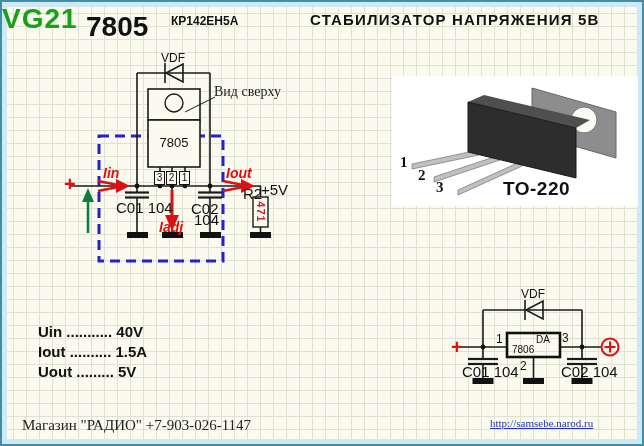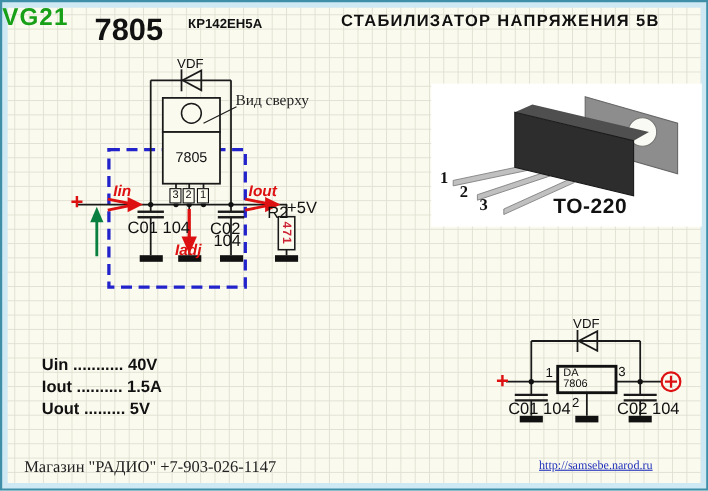--- a/index.html
+++ b/index.html
@@ -7,21 +7,21 @@
   .page {
     position:relative; width:644px; height:446px; overflow:hidden;
     background-color:#fbfaef;
     background-image:
       linear-gradient(#e0e1d2 1px, transparent 1px),
       linear-gradient(90deg, #e0e1d2 1px, transparent 1px);
     background-size:13px 13px;
     box-shadow: inset 0 0 0 2px #3f8fa8, inset 0 0 0 7px #cfe9f4;
   }
   .abs { position:absolute; white-space:nowrap; }
-  .logo { font-size:22px; font-weight:bold; color:#18a018; letter-spacing:1px; }
+  .logo { font-size:28px; font-weight:bold; color:#18a018; letter-spacing:1px; }
   .bigpart { font-size:28px; font-weight:bold; color:#111; }
   .chipname { font-size:12px; font-weight:bold; color:#111; }
   .maintitle { font-size:15px; font-weight:bold; color:#111; letter-spacing:1.2px; }
   .lbl { font-size:15px; color:#111; }
   .lbl12 { font-size:12px; color:#111; }
   .serifnote { font-family:"Liberation Serif", serif; font-size:14px; color:#222; }
   .redlbl { font-size:14px; font-weight:bold; font-style:italic; color:#dd1111; }
   .plus { font-size:20px; font-weight:bold; color:#dd1111; line-height:16px; }
   .pinbox {
     width:11px; height:14px; border:1px solid #111; background:#fbfaef;
@@ -207,21 +207,21 @@
       <path d="M164.5 64 H175.5"></path>
         <path d="M170 58.5 V69.5"></path>
     </g>
   </svg>
 
   <span class="abs lbl12" style="left:521px; top:287px;">VDF</span>
   <span class="abs plus" style="left:451px; top:339px;">+</span>
   <span class="abs lbl12" style="left:496px; top:332px;">1</span>
   <span class="abs lbl12" style="left:562px; top:331px;">3</span>
   <span class="abs lbl12" style="left:520px; top:359px;">2</span>
-  <span class="abs" style="left:512px; top:334px; font-size:10px; color:#111;">DA</span>
+  <span class="abs" style="left:536px; top:334px; font-size:10px; color:#111;">DA</span>
   <span class="abs" style="left:512px; top:344px; font-size:10px; color:#111;">7806</span>
   <span class="abs lbl" style="left:462px; top:363px;">C01 104</span>
   <span class="abs lbl" style="left:561px; top:363px;">C02 104</span>
 
   <div class="abs" style="left:38px; top:322px;">
     <div class="spec">Uin ........... 40V</div>
     <div class="spec">Iout .......... 1.5A</div>
     <div class="spec">Uout ......... 5V</div>
   </div>
 

